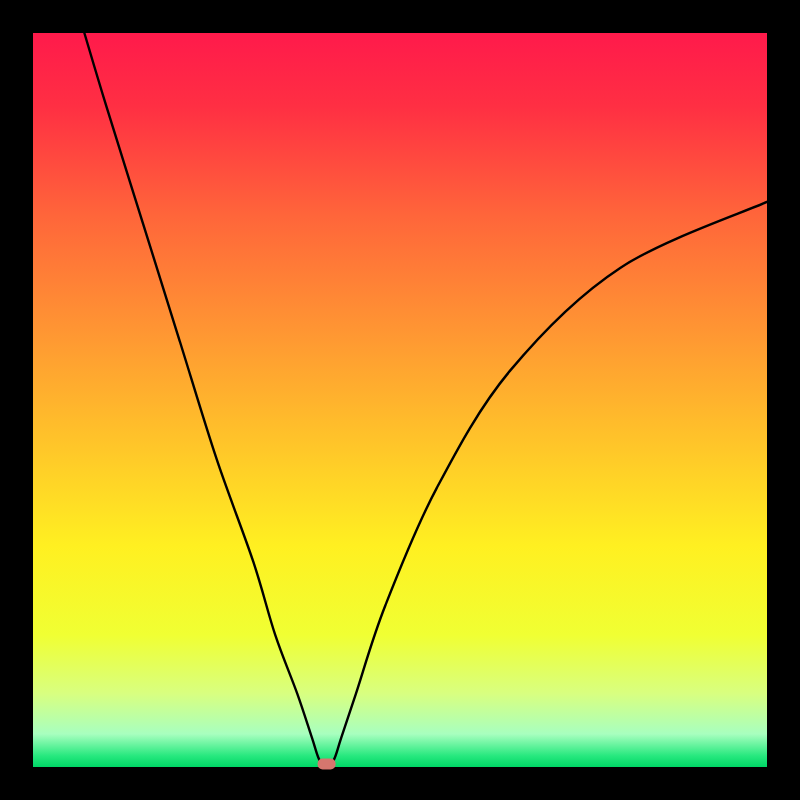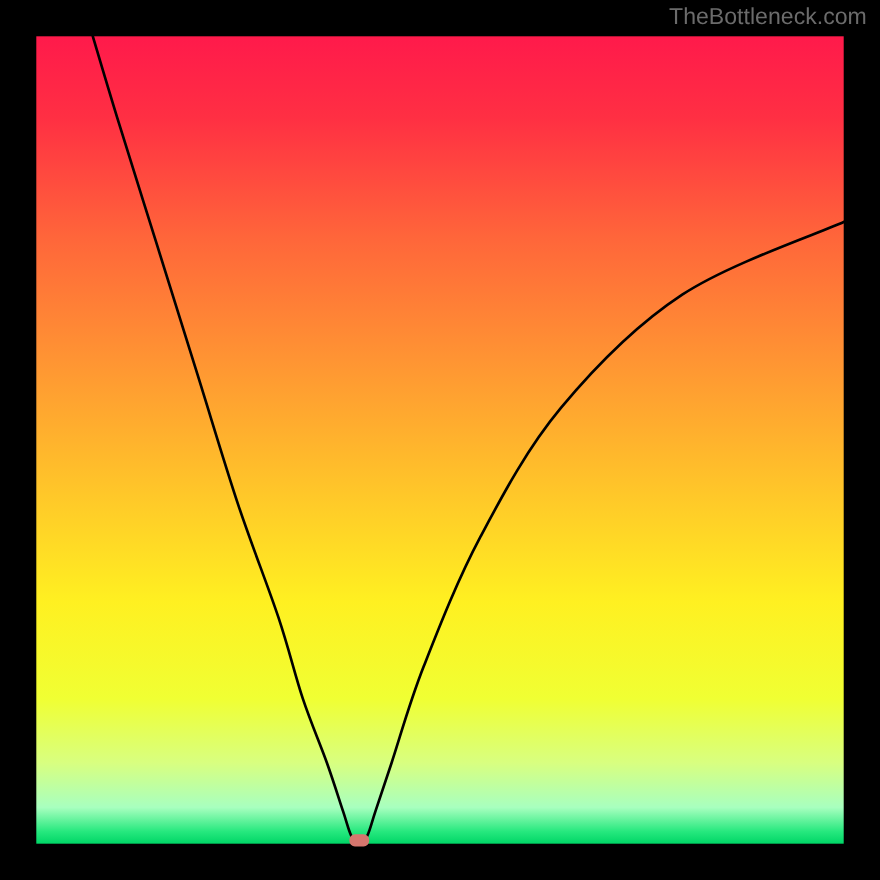--- a/index.html
+++ b/index.html
@@ -33,21 +33,20 @@
     position: absolute;
     top: 0;
     left: 0;
   }
 </style>
 </head>
 <body>
 
 <div class="frame">
 
-  <div class="watermark">TheBottleneck.com</div>
 
   <svg width="800" height="800" viewBox="0 0 800 800">
     <defs>
       <linearGradient id="bg-grad" x1="0" y1="0" x2="0" y2="1">
           <stop offset="0%" stop-color="#ff1a4b"></stop>
           <stop offset="10%" stop-color="#ff2f43"></stop>
           <stop offset="25%" stop-color="#ff663a"></stop>
           <stop offset="40%" stop-color="#ff9433"></stop>
           <stop offset="55.00000000000001%" stop-color="#ffc22a"></stop>
           <stop offset="70%" stop-color="#fff021"></stop>

